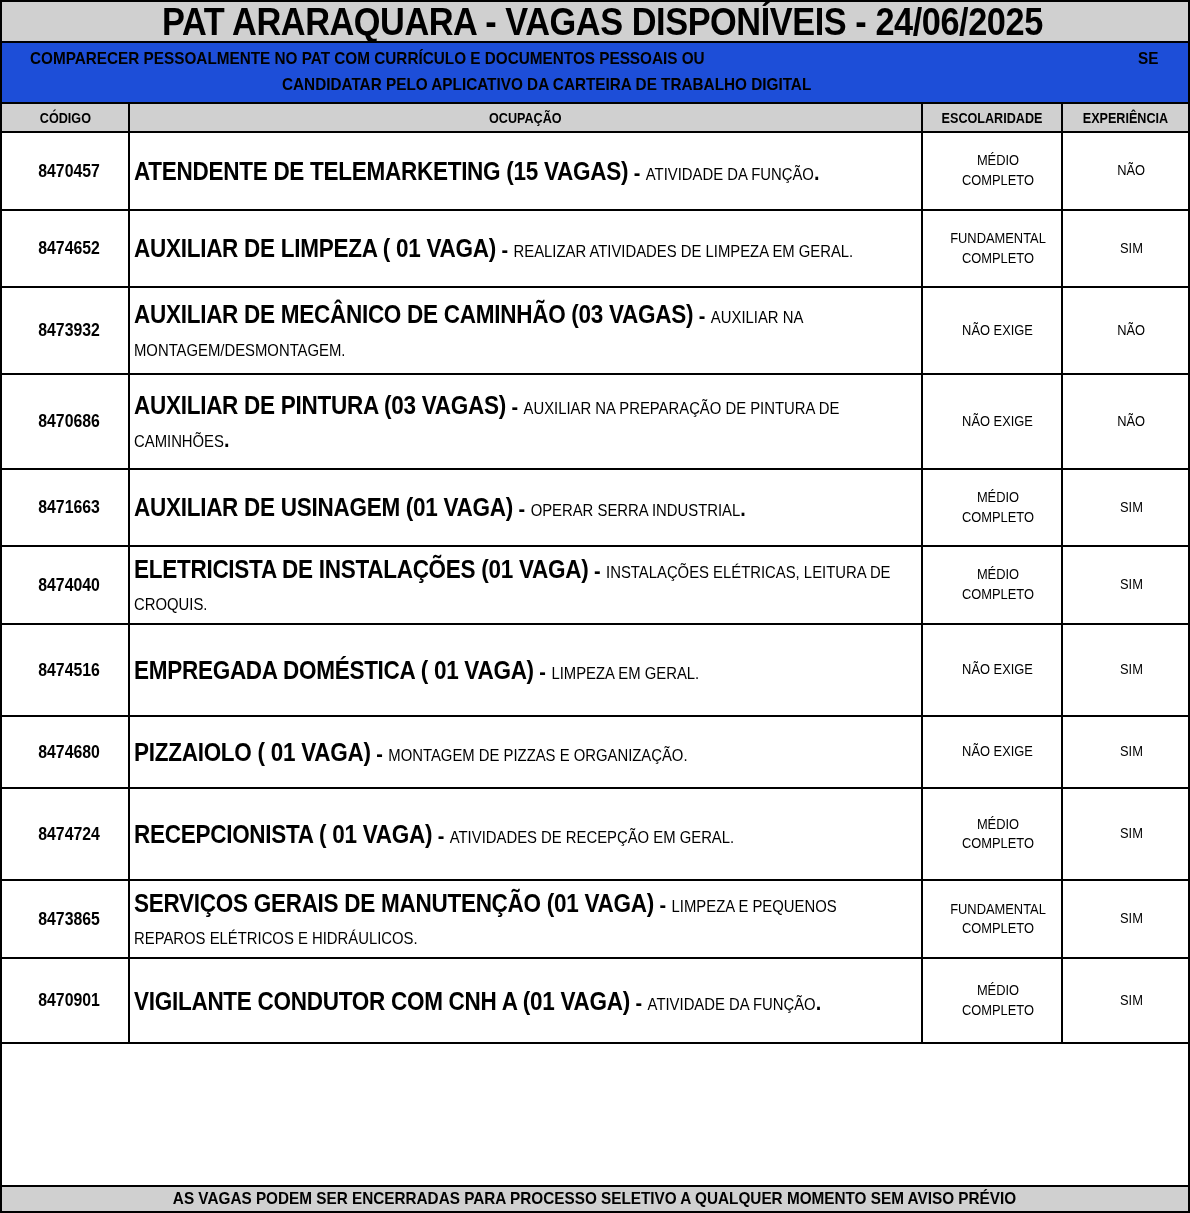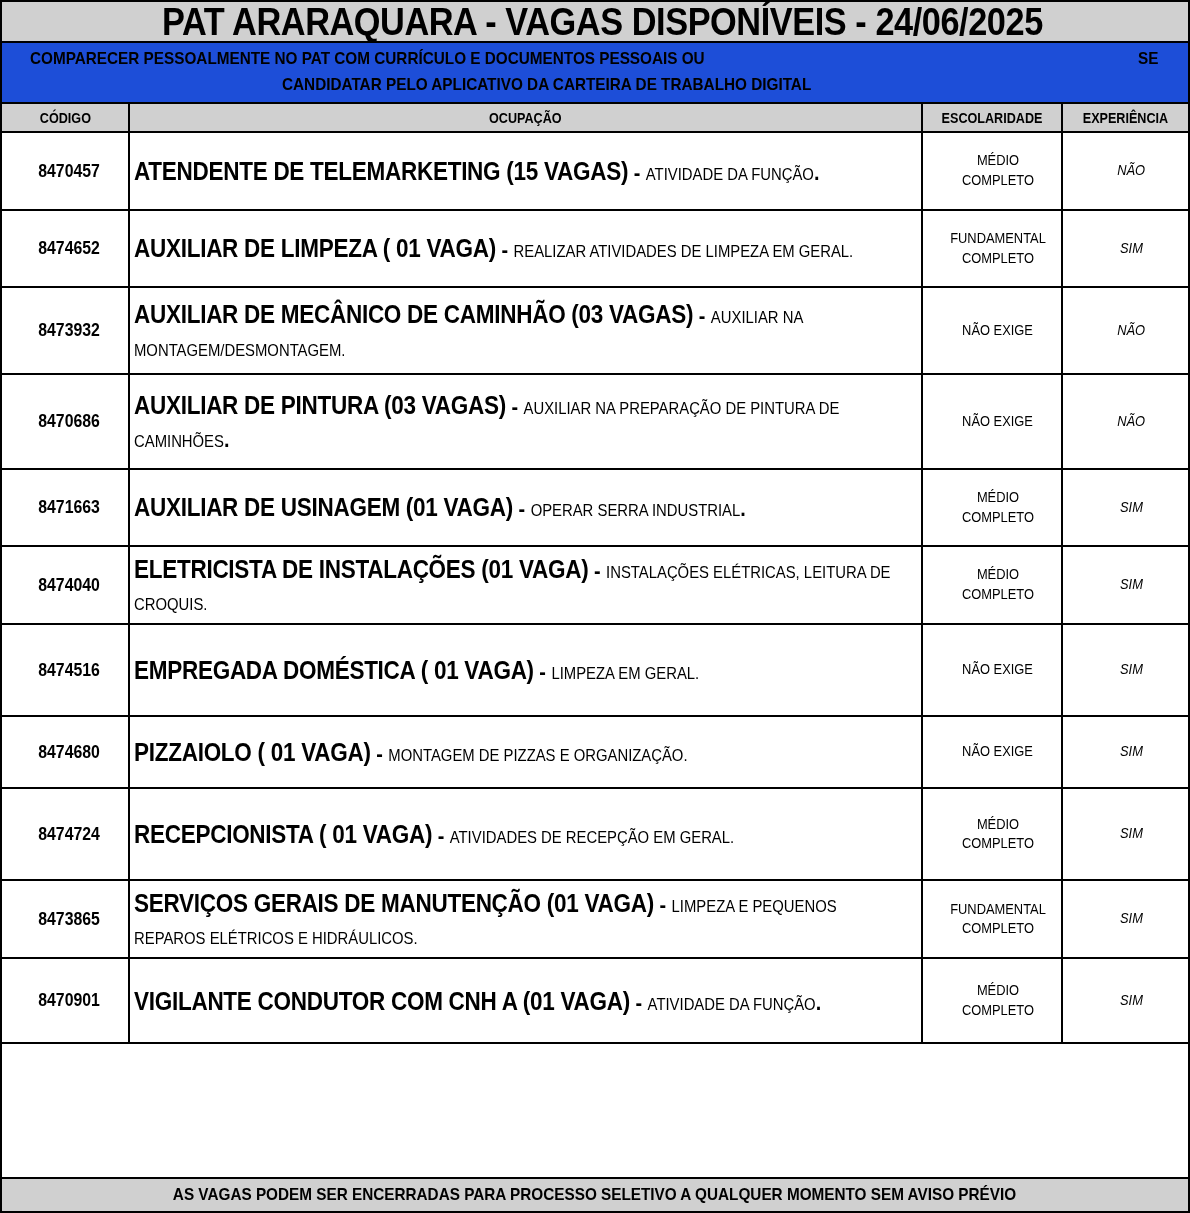--- a/index.html
+++ b/index.html
@@ -29,32 +29,32 @@
     col.c-exp { width: 126px; }
     th {
       background: #d0d0d0; height: 28px; font-size: 14px; font-weight: bold;
       border: 2px solid #000; border-top: none; text-align: center;
     }
     th:first-child { border-left: none; }
     th:last-child { border-right: none; }
     th span { display: inline-block; transform: scaleX(0.9); }
     td { border: 2px solid #000; vertical-align: middle; }
     td:first-child { border-left: none; }
-    td:last-child { border-right: none; font-style: italic; }
+    td:last-child { border-right: none; }
     td.code { text-align: center; font-weight: bold; font-size: 18px; padding-left: 8px; }
     td.code span { display: inline-block; transform: scaleX(0.88); }
     td.occ { padding: 4px 20px 4px 4px; line-height: 1.45; }
     td.occ .occ-inner { display: inline-block; transform: scaleX(0.9); transform-origin: left; width: 111%; }
     td.occ .job { font-size: 25px; font-weight: bold; letter-spacing: -0.3px; }
     td.occ .sep { font-size: 22px; font-weight: bold; }
     td.occ .desc { font-size: 16.5px; }
     td.esc, td.exp { text-align: center; font-size: 14px; line-height: 1.4; padding-left: 12px; }
     td.esc span, td.exp span { display: inline-block; transform: scaleX(0.92); }
     .footer {
-      position: absolute; left: 0; right: 0; bottom: 0; height: 34px;
+      position: absolute; left: 0; right: 0; bottom: 0; height: 26px;
       background: #d0d0d0; border-top: 2px solid #000;
       display: flex; align-items: center; justify-content: center;
     }
     .footer span { font-size: 17px; font-weight: bold; transform: scaleX(0.9); display: inline-block; white-space: nowrap; }
   </style>
 </head>
 <body>
 
 <div class="sheet">
   <div class="title-bar">

